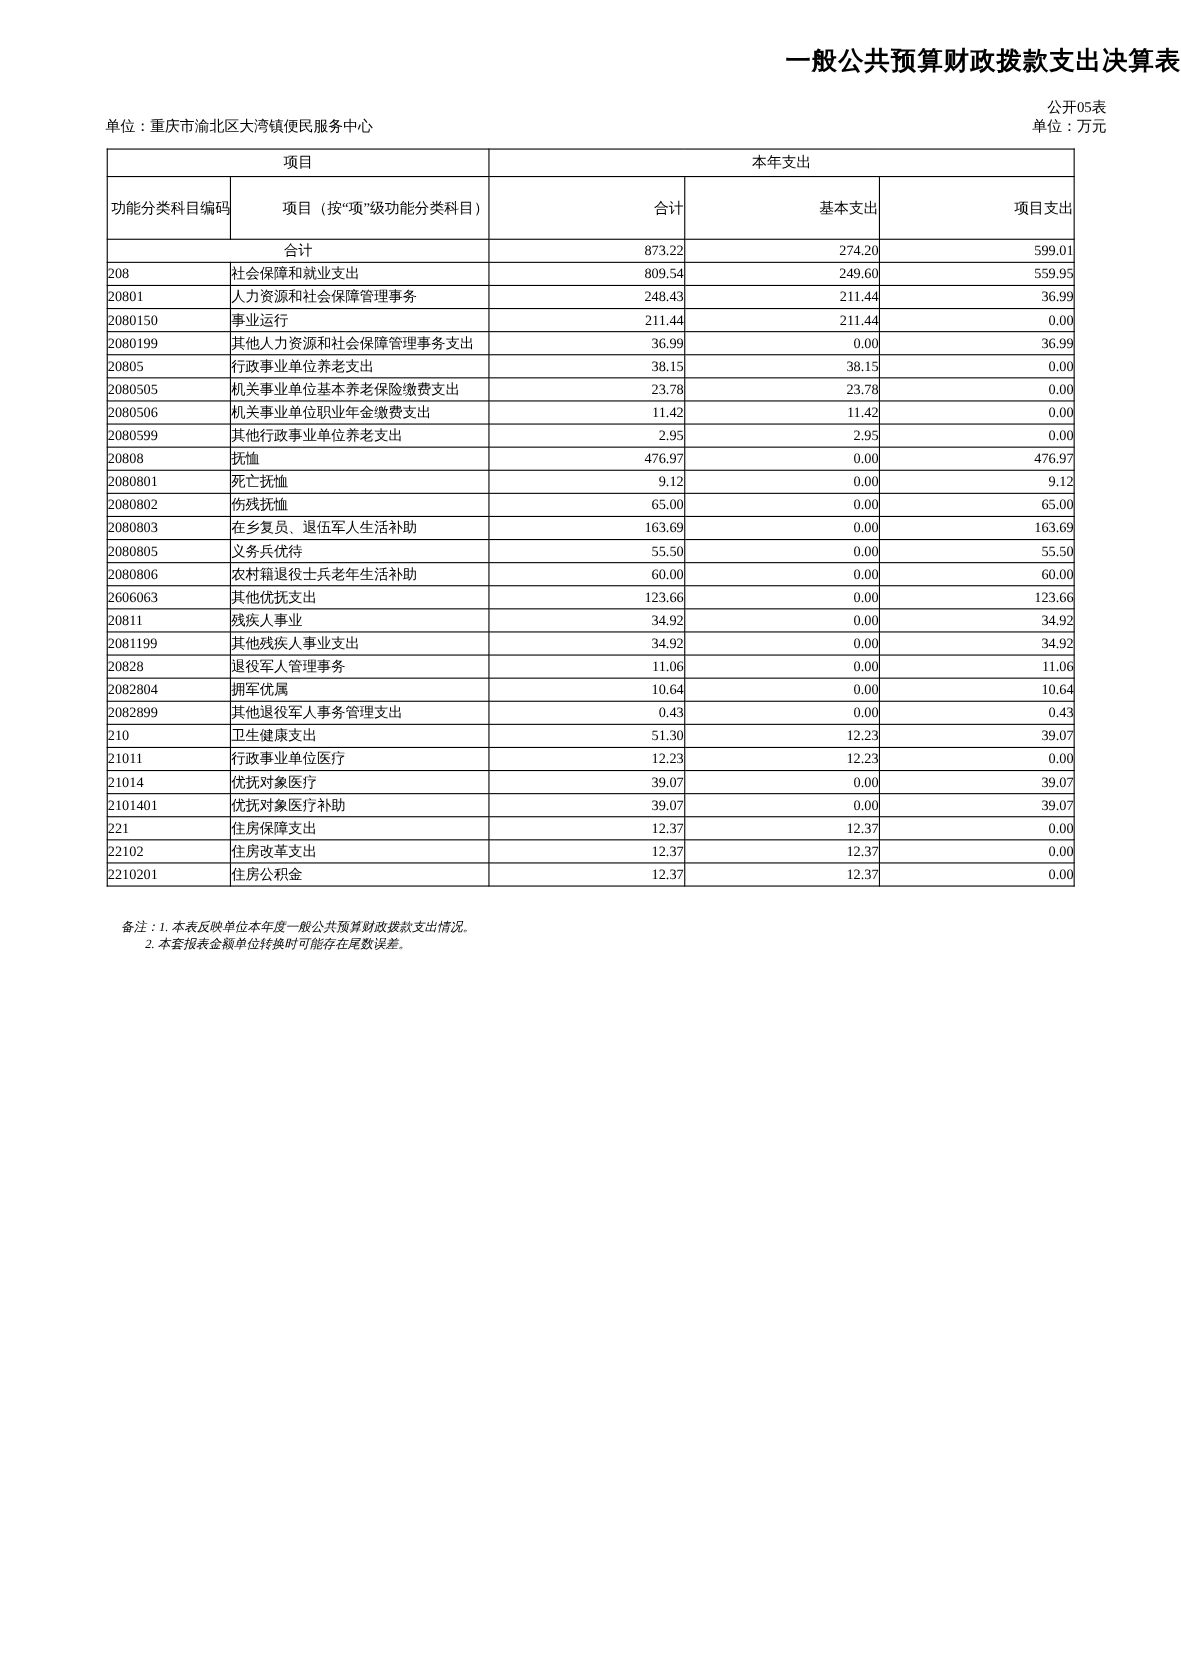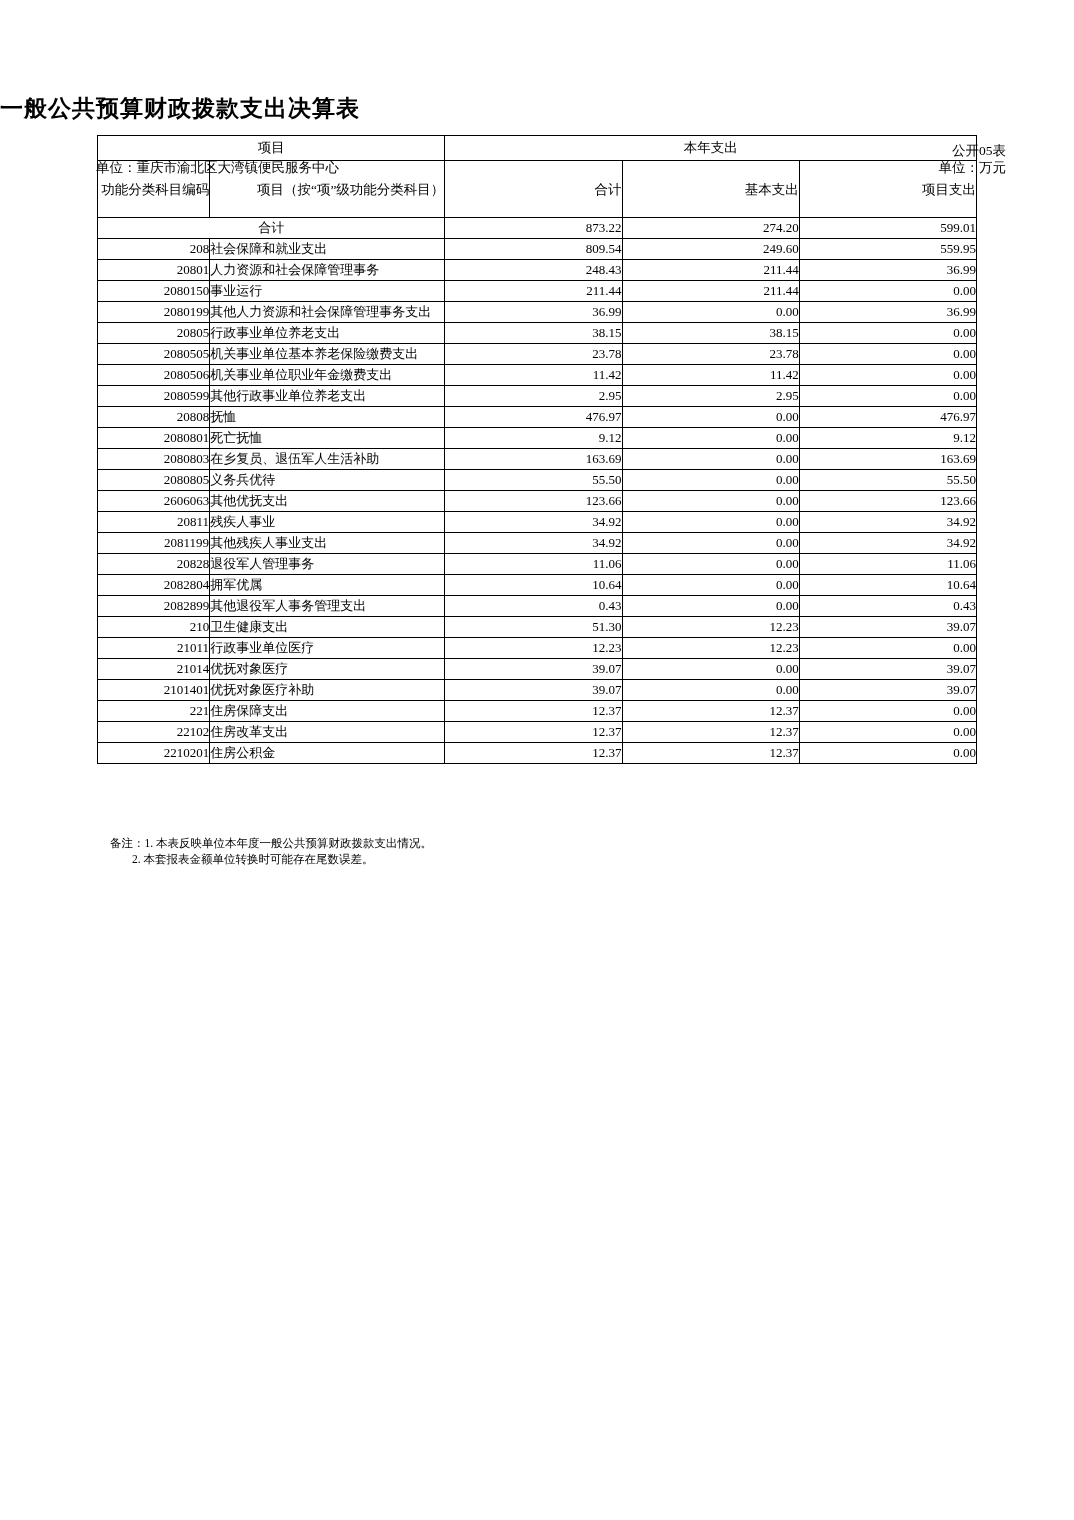--- a/index.html
+++ b/index.html
@@ -14,26 +14,26 @@
     color: #000000;
     position: relative;
   }
   .page {
     width: 1074px;
     height: 1520px;
     position: relative;
     box-sizing: border-box;
   }
   .title {
-    text-align: left;
+    text-align: right;
     font-family: "Liberation Sans", sans-serif;
     font-weight: bold;
     font-size: 23px;
     letter-spacing: 1px;
-    padding-top: 93px;
+    padding-top: 40px;
   }
   .meta-row {
     position: relative;
     height: 18px;
     margin-top: 18px;
   }
   .meta-right-1 {
     position: absolute;
     right: 68px;
     top: 0px;
@@ -80,21 +80,21 @@
     font-size: 13.5px;
     line-height: 17px;
   }
   .col-code { width: 112px; }
   .col-name { width: 235px; }
   .col-num  { width: 177px; }
   td.code {
     padding-left: 5px;
     height: 20px;
     font-size: 13px;
-    text-align: right;
+    text-align: left;
   }
   td.name {
     padding-left: 5px;
     height: 20px;
     font-size: 13px;
     text-align: left;
   }
   td.num {
     padding-right: 8px;
     height: 20px;
@@ -220,32 +220,46 @@
             <td class="num">476.97</td>
           </tr>
           <tr>
             <td class="code">2080801</td>
             <td class="name">死亡抚恤</td>
             <td class="num">9.12</td>
             <td class="num">0.00</td>
             <td class="num">9.12</td>
           </tr>
           <tr>
+            <td class="code">2080802</td>
+            <td class="name">伤残抚恤</td>
+            <td class="num">65.00</td>
+            <td class="num">0.00</td>
+            <td class="num">65.00</td>
+          </tr>
+          <tr>
             <td class="code">2080803</td>
             <td class="name">在乡复员、退伍军人生活补助</td>
             <td class="num">163.69</td>
             <td class="num">0.00</td>
             <td class="num">163.69</td>
           </tr>
           <tr>
             <td class="code">2080805</td>
             <td class="name">义务兵优待</td>
             <td class="num">55.50</td>
             <td class="num">0.00</td>
             <td class="num">55.50</td>
+          </tr>
+          <tr>
+            <td class="code">2080806</td>
+            <td class="name">农村籍退役士兵老年生活补助</td>
+            <td class="num">60.00</td>
+            <td class="num">0.00</td>
+            <td class="num">60.00</td>
           </tr>
           <tr>
             <td class="code">2606063</td>
             <td class="name">其他优抚支出</td>
             <td class="num">123.66</td>
             <td class="num">0.00</td>
             <td class="num">123.66</td>
           </tr>
           <tr>
             <td class="code">20811</td>
@@ -328,18 +342,18 @@
             <td class="code">2210201</td>
             <td class="name">住房公积金</td>
             <td class="num">12.37</td>
             <td class="num">12.37</td>
             <td class="num">0.00</td>
           </tr>
         </tbody>
     </table>
   </div>
 
-  <div class="notes" style="top: 835px;">
+  <div class="notes" style="top: 835px; font-style: italic;">
     <div class="n1">备注：1. 本表反映单位本年度一般公共预算财政拨款支出情况。</div>
     <div class="n2">2. 本套报表金额单位转换时可能存在尾数误差。</div>
   </div>
 
 </div>
 
 </body></html>

